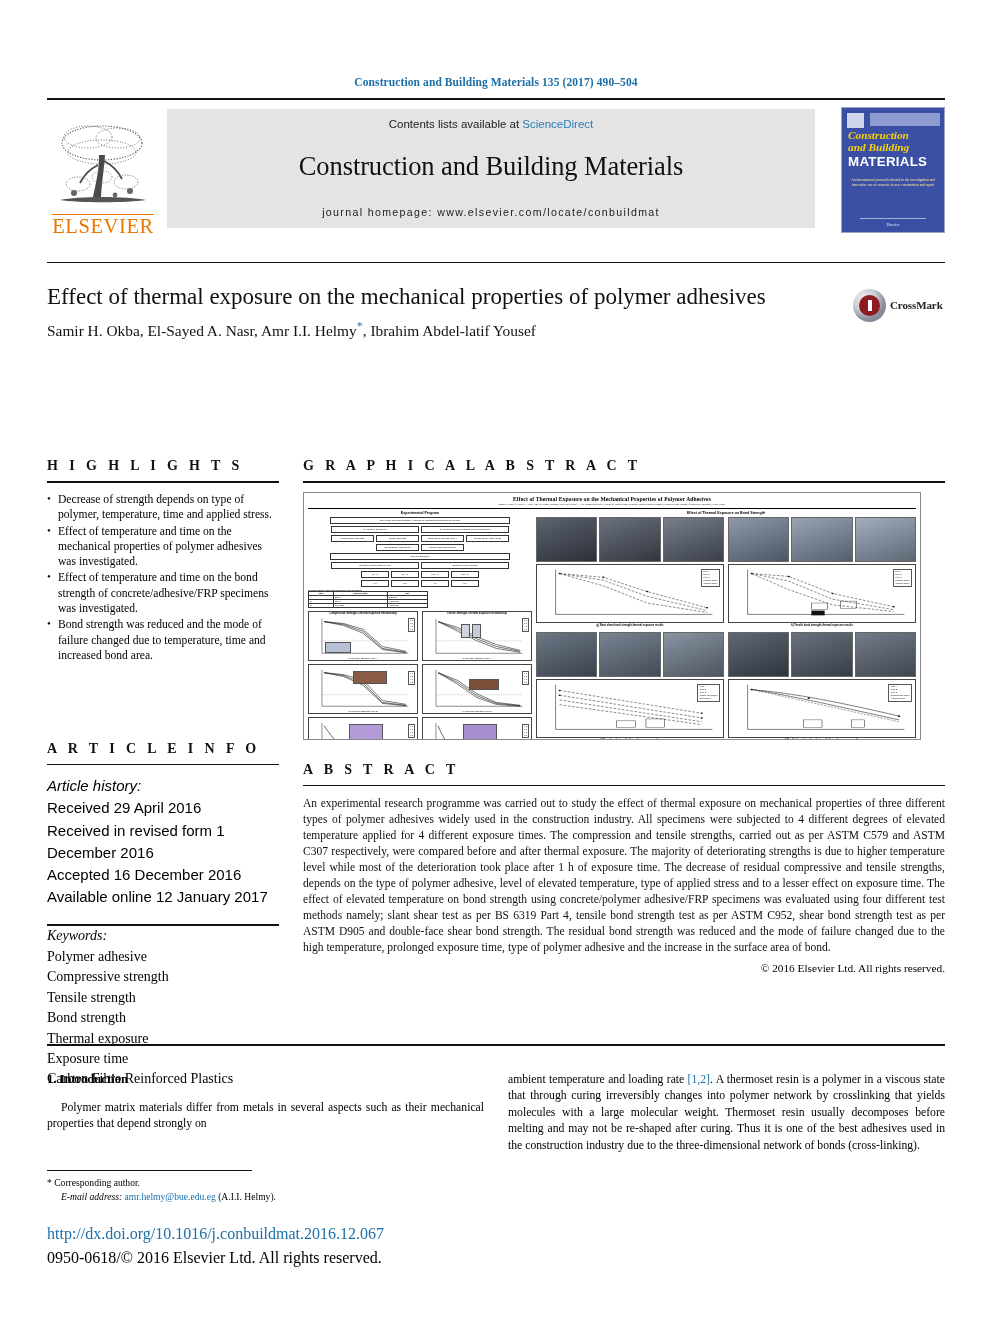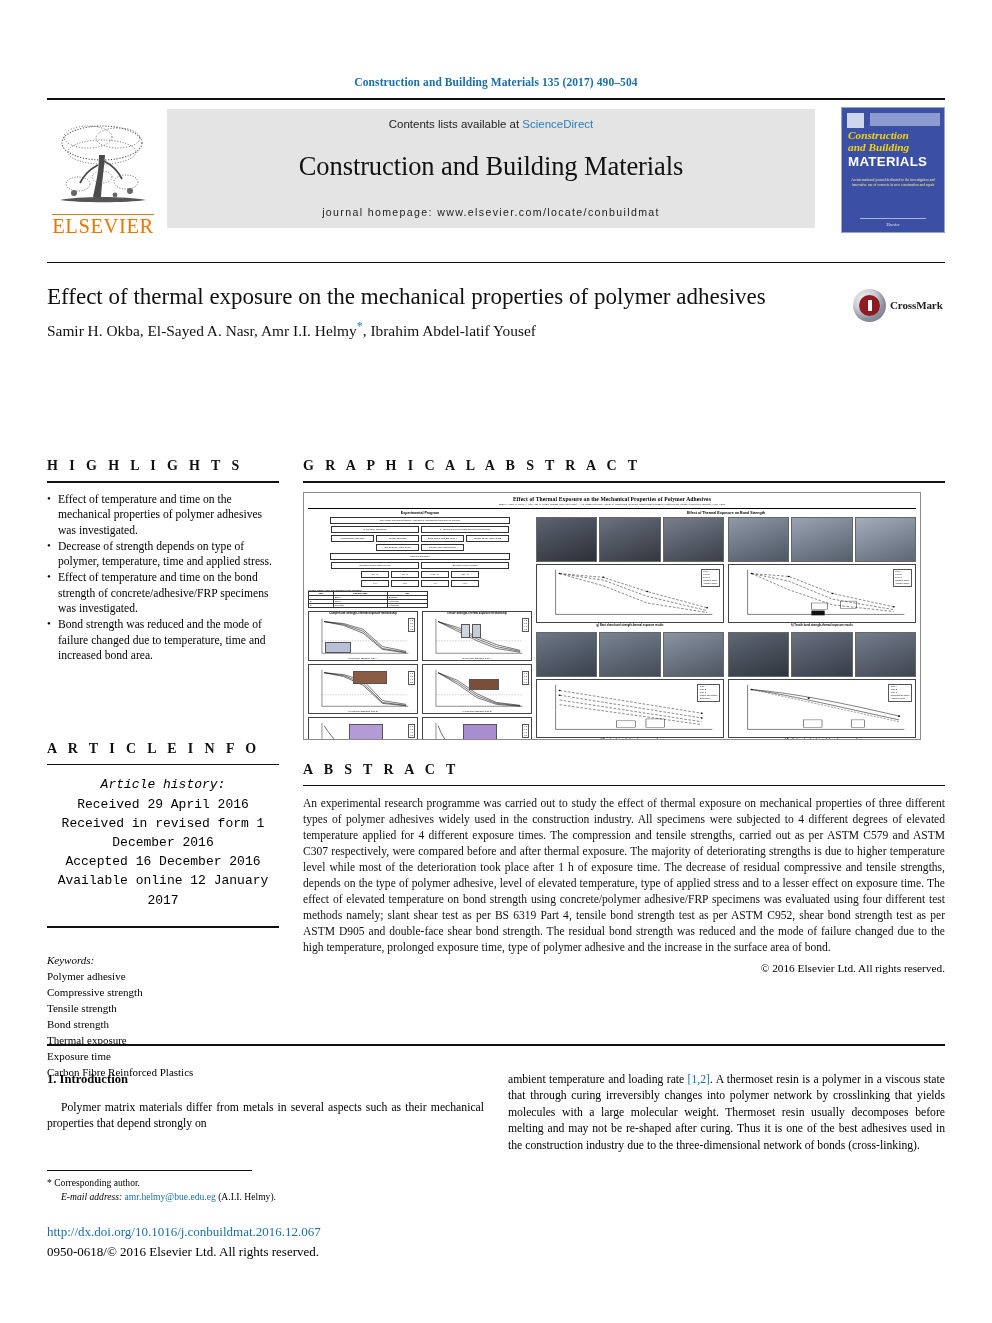--- a/index.html
+++ b/index.html
@@ -187,23 +187,23 @@
     font-size: 11.6px; line-height: 1.32;
   }
   ul.highlights li {
     position: relative; padding-left: 11px; margin-bottom: 1px;
   }
   ul.highlights li::before {
     content: "\2022"; position: absolute; left: 0; top: -1px;
     font-size: 11px;
   }
 
-  .hist-block { margin-top: 10px; font-family:Liberation Mono, monospace; font-size: 13px; line-height: 1.48; text-align: center; }
+  .hist-block { margin-top: 10px; font-family:Liberation Sans, sans-serif; font-size: 15px; line-height: 1.48; }
   .hist-block .ital { font-style: italic; }
-  .kw-block { margin-top: 24px; font-family:"Liberation Serif",serif; font-size: 11px; line-height: 1.46; }
+  .kw-block { margin-top: 0; font-family:"Liberation Serif",serif; font-size: 14px; line-height: 1.46; }
   .kw-block .ital { font-style: italic; }
 
   .abstract-body {
     margin-top: 10px;
     font-family: "Liberation Serif", serif;
     font-size: 11.55px; line-height: 1.385;
     text-align: justify; color: #111;
   }
   .copyline {
     text-align: right; margin-top: 6px;
@@ -332,21 +332,21 @@
     border-top: 1px solid #111;
   }
   .footnotes {
     position: absolute; top: 1176px; left: 47px; width: 437px;
     font-family:"Liberation Serif",serif; font-size: 9.6px; line-height:1.5;
   }
   .footnotes .ind { padding-left: 14px; }
   .footnotes .ital { font-style: italic; }
   .doiblock {
     position: absolute; top: 1222px; left: 47px; width: 437px;
-    font-family:"Liberation Serif",serif; font-size: 13px; line-height: 1.5;
+    font-family:"Liberation Serif",serif; font-size: 16px; line-height: 1.5;
   }
   .doiblock .doi { color:#1b6fa8; }
 </style>
 </head>
 <body>
 
 <div class="page">
 
   <div class="runhead">Construction and Building Materials 135 (2017) 490–504</div>
 
@@ -415,22 +415,22 @@
   </div>
 
   <div class="cols">
 
     <div class="col-left">
 
       <div>
         <div class="sec-label">H I G H L I G H T S</div>
         <div class="sec-rule"></div>
         <ul class="highlights">
+          <li>Decrease of strength depends on type of polymer, temperature, time and applied stress.</li>
           <li>Effect of temperature and time on the mechanical properties of polymer adhesives was investigated.</li>
-          <li>Decrease of strength depends on type of polymer, temperature, time and applied stress.</li>
           <li>Effect of temperature and time on the bond strength of concrete/adhesive/FRP specimens was investigated.</li>
           <li>Bond strength was reduced and the mode of failure changed due to temperature, time and increased bond area.</li>
         </ul>
       </div>
 
       <div style="margin-top:78px">
         <div class="sec-label">A R T I C L E   I N F O</div>
         <div class="sec-rule-thin"></div>
 
         <div class="hist-block">

